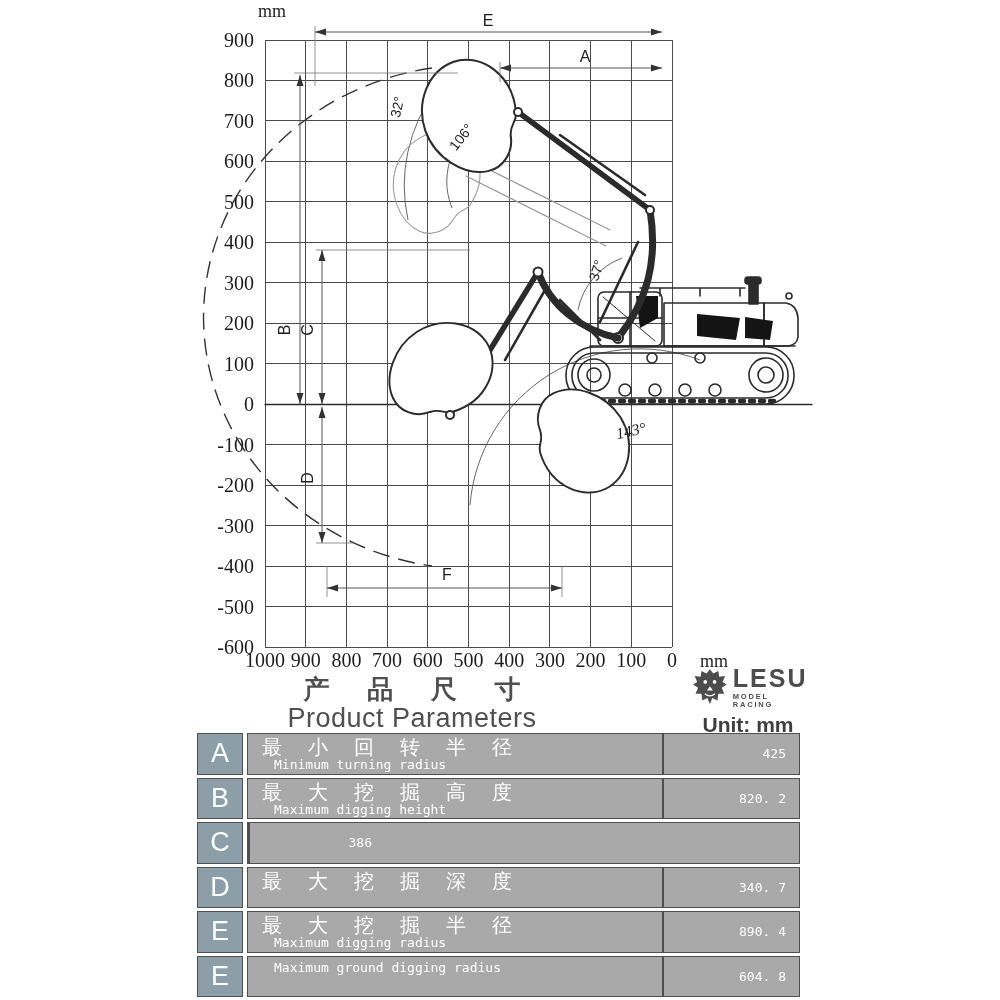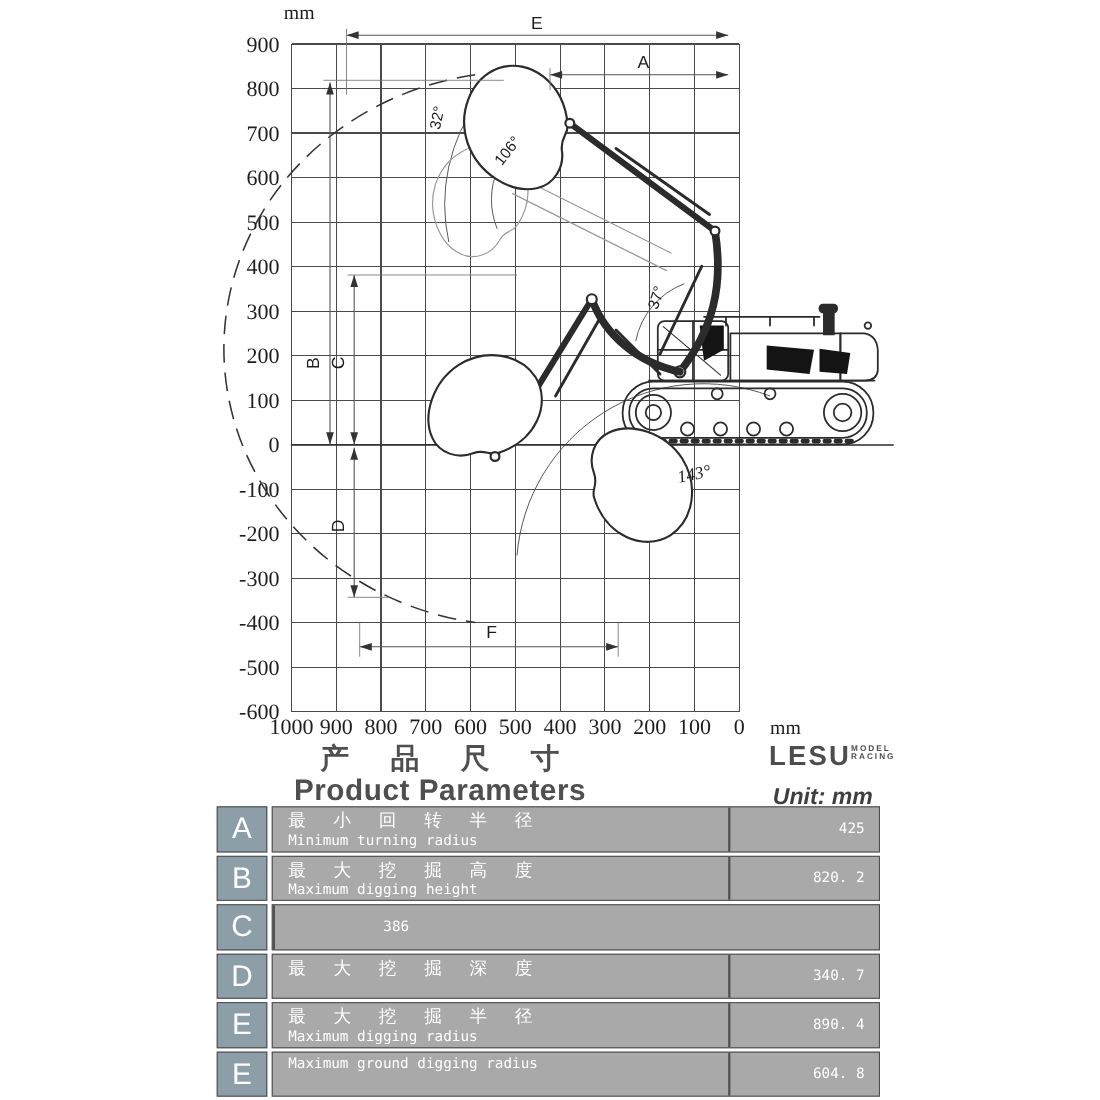--- a/index.html
+++ b/index.html
@@ -11,40 +11,40 @@
          font-family:"Liberation Sans",sans-serif;}
   
   #chart-svg{position:absolute;left:0;top:0;}
   #chart-svg text{fill:#1d1d1d;}
   .tick-txt{font-family:"Liberation Serif",serif;font-size:20px;}
   .unit-txt{font-family:"Liberation Serif",serif;font-size:18px;}
   .dim-txt{font-family:"Liberation Sans",sans-serif;font-size:16px;fill:#333;}
   .ang-txt{font-family:"Liberation Sans",sans-serif;font-size:14px;fill:#333;}
   .ang-txt.hand{font-family:"Liberation Serif",serif;font-style:italic;font-size:16px;fill:#444;}
   
-  .title-block{position:absolute;left:230px;top:674px;width:340px;text-align:center;color:var(--title);}
+  .title-block{position:absolute;left:242px;top:674px;width:340px;text-align:center;color:var(--title);}
   .title-zh{font-size:26px;font-weight:700;letter-spacing:1.45em;text-indent:1.45em;line-height:30px;white-space:nowrap;}
-  .title-en{font-size:27px;font-weight:700;line-height:28px;letter-spacing:.5px;}
+  .title-en{font-size:27px;font-weight:400;line-height:28px;letter-spacing:.5px;}
   
   .brand-block{position:absolute;left:693px;top:666px;width:115px;color:var(--brand);}
   .brand-row{display:flex;align-items:center;gap:6px;}
-  .brand-texts{display:flex;flex-direction:row;line-height:1;}
+  .brand-texts{display:flex;flex-direction:column;line-height:1;}
   .brand-name{font-size:25px;font-weight:700;letter-spacing:2px;}
   .brand-sub{font-size:7.5px;font-weight:700;letter-spacing:1.8px;margin-top:2px;}
-  .brand-unit{font-size:21px;font-weight:700;color:#3f3f3f;margin-top:5px;text-align:center;width:110px;font-style:italic;}
+  .brand-unit{font-size:21px;font-weight:700;color:#3f3f3f;margin-top:5px;text-align:center;width:110px;}
   
   .params-table{position:absolute;left:197px;top:733px;width:603px;}
   .t-row{display:flex;height:41.5px;margin-bottom:3px;column-gap:4px;}
   .t-key{width:44px;background:var(--key-bg);border:1px solid var(--cell-border);
          display:flex;align-items:center;justify-content:center;
          color:var(--tbl-text);font-size:27px;font-weight:400;}
   .t-main{flex:1;display:flex;background:var(--row-bg);border:1px solid var(--cell-border);}
   .t-text{flex:1;padding:3px 0 0 14px;color:var(--tbl-text);overflow:hidden;}
-  .t-zh{font-size:16px;letter-spacing:11px;line-height:20px;white-space:nowrap;}
-  .t-en{font-family:"DejaVu Sans Mono",monospace;font-size:13px;line-height:16px;white-space:nowrap;}
+  .t-zh{font-size:20px;letter-spacing:11px;line-height:20px;white-space:nowrap;}
+  .t-en{font-family:"DejaVu Sans Mono",monospace;font-size:13px;line-height:16px;white-space:nowrap;margin-left:12px;}
   .t-val{width:122px;border-left:2px solid var(--cell-border);display:flex;align-items:center;
          justify-content:flex-end;padding-right:13px;color:var(--tbl-text);
          font-family:"DejaVu Sans Mono",monospace;font-size:13px;}
 </style>
 </head>
 <body>
 
 <div id="stage">
 
   <svg id="chart-svg" width="1000" height="672" viewBox="0 0 1000 672">

